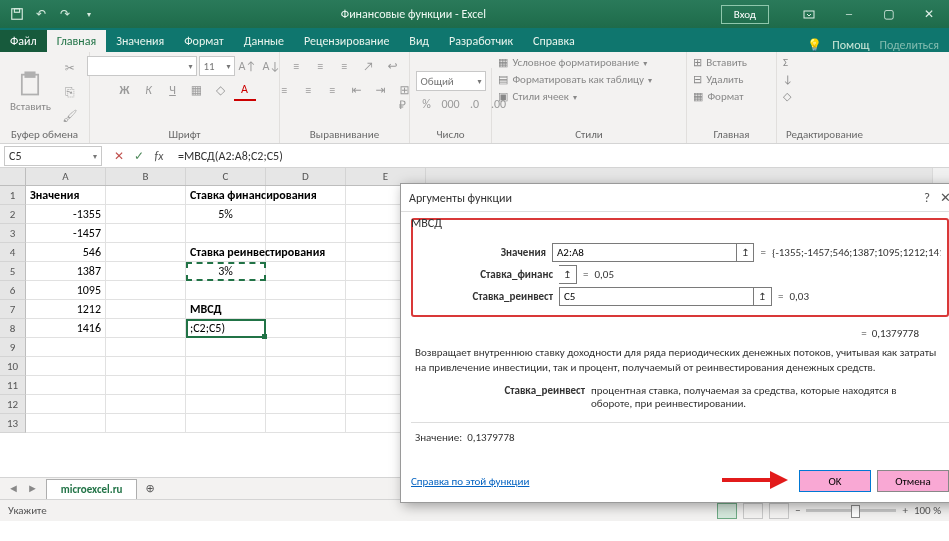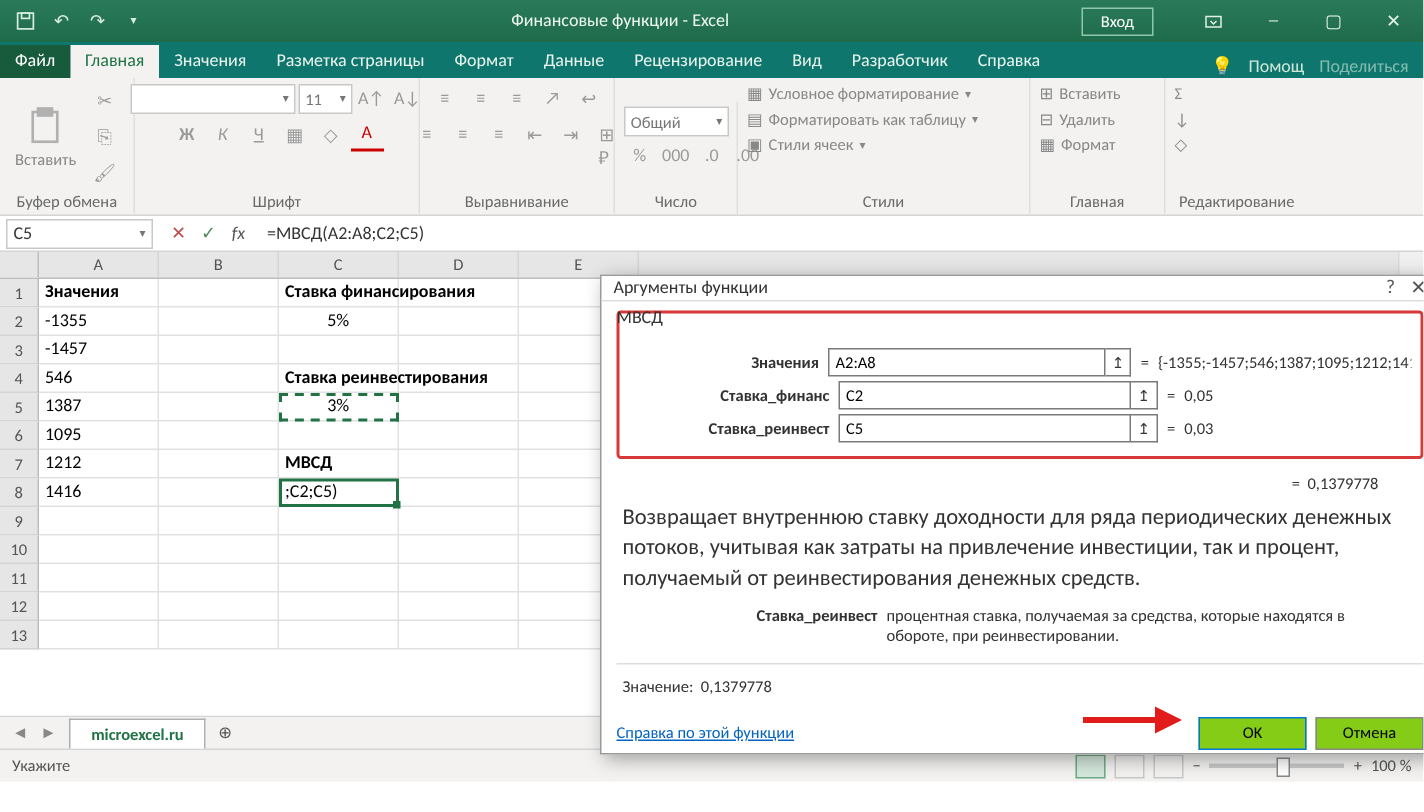--- a/index.html
+++ b/index.html
@@ -48,21 +48,21 @@
 
 .grid-area { position: relative; height: 309px; background: #fff; overflow: hidden; }
 .colheads { display: flex; height: 18px; background: #e6e6e6; border-bottom: 1px solid #bdbdbd; }
 .rowhead-spacer { width: 26px; background: #e6e6e6; border-right: 1px solid #bdbdbd; }
 .colhead { width: 80px; text-align: center; font-size: 11px; color: #555; border-right: 1px solid #d4d4d4; line-height: 18px; }
 .rows { position: relative; }
 .row { display: flex; height: 19px; }
 .rowhead { width: 26px; background: #e6e6e6; border-right: 1px solid #bdbdbd; border-bottom: 1px solid #d4d4d4; text-align: center; font-size: 11px; color: #555; line-height: 19px; }
 .cell { width: 80px; border-right: 1px solid #e1e1e1; border-bottom: 1px solid #e1e1e1; padding: 0 4px; font-size: 12px; line-height: 19px; overflow: visible; white-space: nowrap; }
 .cell.bold { font-weight: 700; }
-.cell.right { }
+.cell.right { text-align: right; }
 .cell.center { text-align: center; }
 .overflow { position: relative; z-index: 1; }
 
 
 .active-cell { position: absolute; border: 2px dashed #217346; pointer-events: none; }
 
 .sel-cell { position: absolute; border: 2px solid #217346; pointer-events: none; }
 .sel-cell::after { content:""; position:absolute; right:-3px; bottom:-3px; width:5px; height:5px; background:#217346;}
 
 
@@ -87,29 +87,29 @@
 .dlg-body { flex: 1; padding: 6px 10px 4px; font-size: 12px; color: #333; position: relative; }
 .dlg-funcname { font-weight: 400; margin-bottom: 4px; position: absolute; top: 4px; left: 10px; z-index: 2; }
 .redbox { border: 2px solid #d93838; border-radius: 3px; padding: 6px 6px 6px 6px; margin-bottom: 6px; }
 .arg-row { display: flex; align-items: center; margin: 3px 0; }
 .arg-label { width: 140px; text-align: right; font-weight: 700; font-size: 11px; padding-right: 6px; }
 .arg-input { width: 195px; height: 19px; border: 1px solid #7a7a7a; padding: 0 4px; font-size: 11px; }
 .arg-ref { width: 18px; height: 19px; border: 1px solid #7a7a7a; border-left: none; display: flex; align-items: center; justify-content: center; font-size: 10px; }
 .arg-eq { padding: 0 6px; font-size: 11px; }
 .arg-result { font-size: 11px; white-space: nowrap; overflow: hidden; }
 .result-line { text-align: right; padding: 4px 30px 6px 0; font-size: 11px; }
-.desc { font-size: 15px; color: #333; line-height: 1.35; padding: 0 4px 6px; }
+.desc { font-size: 11px; color: #333; line-height: 1.35; padding: 0 4px 6px; }
 .arg-desc { display: flex; padding: 2px 20px 8px 60px; font-size: 11px; }
 .arg-desc-label { font-weight: 700; width: 120px; text-align: right; padding-right: 6px; flex-shrink: 0;}
 .dlg-sep { border-top: 1px solid #ddd; margin: 4px 0; }
 .dlg-value { font-size: 11px; padding: 4px 4px; }
 .dlg-footer { display: flex; align-items: center; padding: 6px 10px 10px; }
 .help-link { color: #0563c1; font-size: 11px; text-decoration: underline; cursor: pointer; }
 .dlg-btns { margin-left: auto; display: flex; gap: 6px; }
-.dlg-btn { width: 72px; height: 22px; border: 1px solid #888; background: #84cc16; font-size: 11px; display: flex; align-items: center; justify-content: center; }
+.dlg-btn { width: 72px; height: 22px; border: 1px solid #888; background: #f9a8d4; font-size: 11px; display: flex; align-items: center; justify-content: center; }
 .dlg-btn.ok { border: 1px solid #0078d4; }
 
 
 .arrow { position: absolute; left: 720px; top: 465px; z-index: 20; pointer-events: none; }
 .arrow svg { width: 70px; height: 30px; }
 
 
 .vscroll { position:absolute; right:0; top:168px; width:17px; height:327px; background:#f0f0f0; border-left:1px solid #dadada;}
 .vscroll-thumb { position:absolute; top:18px; left:2px; width:13px; height:130px; background:#c8c8c8;}
 </style>
@@ -140,21 +140,20 @@
     <div class="win-btn">─</div>
     <div class="win-btn">▢</div>
     <div class="win-btn">✕</div>
   </div>
 </div>
 
 <div class="tabs">
   <div class="tab file">Файл</div>
   <div class="tab active">Главная</div>
   <div class="tab">Значения</div>
-  <div class="tab">Разметка страницы</div>
   <div class="tab">Формат</div>
   <div class="tab">Данные</div>
   <div class="tab">Рецензирование</div>
   <div class="tab">Вид</div>
   <div class="tab">Разработчик</div>
   <div class="tab">Справка</div>
   <div class="tab-right">
     <span>💡</span>
     <span>Помощ</span>
     <span style="opacity:0.6;">Поделиться</span>
@@ -454,21 +453,20 @@
       <div style="height:14px;"></div>
       <div class="arg-row">
         <div class="arg-label">Значения</div>
         <input class="arg-input" value="A2:A8" style="">
         <div class="arg-ref">↥</div>
         <div class="arg-eq">=</div>
         <div class="arg-result">{-1355;-1457;546;1387;1095;1212;1416</div>
       </div>
       <div class="arg-row">
         <div class="arg-label">Ставка_финанс</div>
-        <input class="arg-input" value="C2" style="">
         <div class="arg-ref">↥</div>
         <div class="arg-eq">=</div>
         <div class="arg-result">0,05</div>
       </div>
       <div class="arg-row">
         <div class="arg-label">Ставка_реинвест</div>
         <input class="arg-input" value="C5" style="">
         <div class="arg-ref">↥</div>
         <div class="arg-eq">=</div>
         <div class="arg-result">0,03</div>

